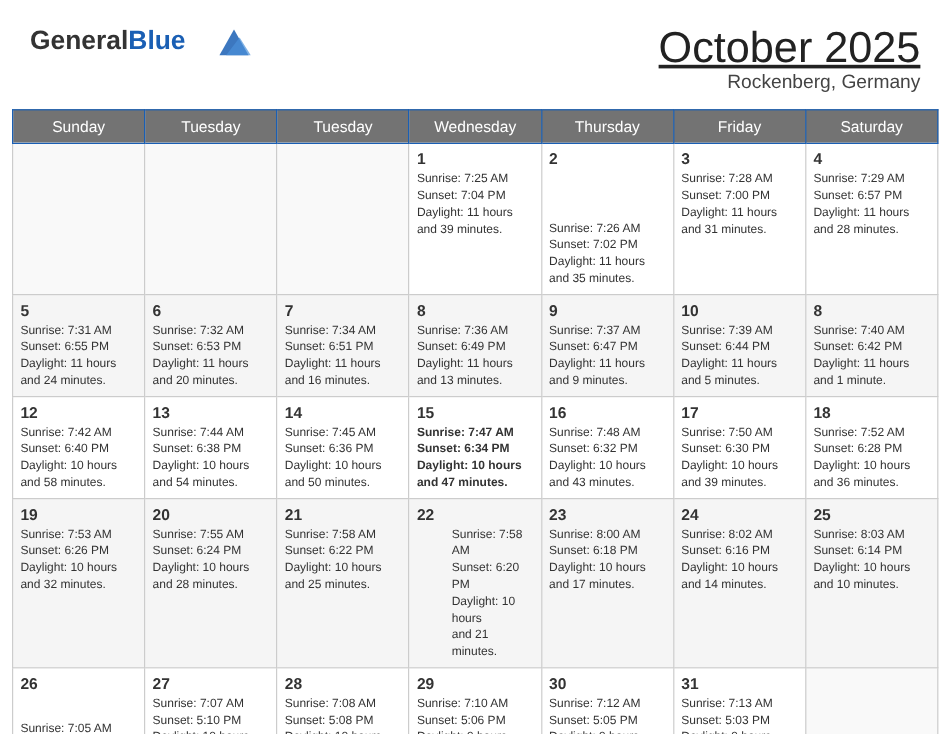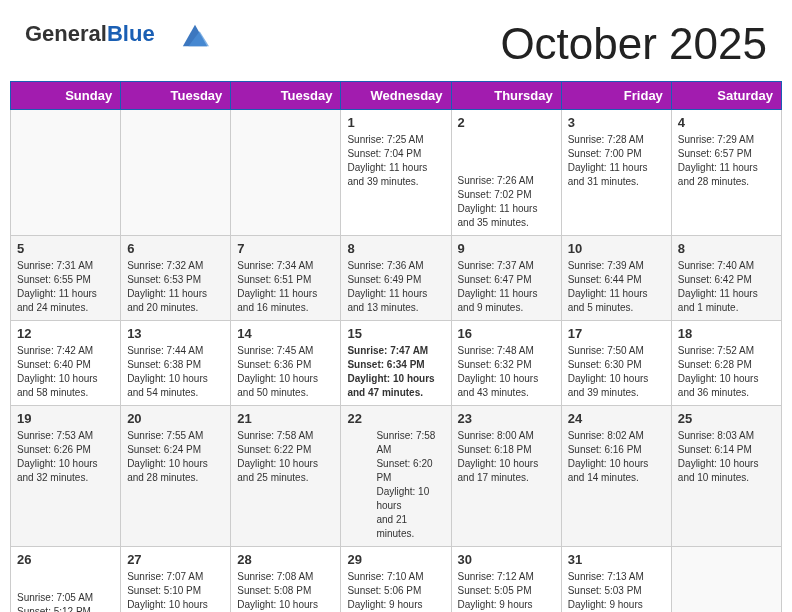--- a/index.html
+++ b/index.html
@@ -29,42 +29,43 @@
     .logo-blue { color: #1a5fb4; }
     .logo-icon {
       width: 28px;
       height: 28px;
       margin-left: 2px;
     }
     .title-block {
       text-align: right;
     }
     .month-title {
-      font-size: 44px;
+      font-size: 36px;
       font-weight: normal;
       color: #222;
       line-height: 1.1;
+      text-decoration: underline;
     }
     .location {
       font-size: 16px;
       color: #444;
     }
     .calendar {
       width: 100%;
       border-collapse: collapse;
       margin-top: 8px;
       border: 1px solid #ccc;
     }
     .calendar th {
-      background-color: #a21caf;
+      background-color: #737373;
       color: #fff;
-      text-align: right;
+      text-align: center;
       padding: 6px 8px;
       font-size: 13px;
-      font-weight: bold;
+      font-weight: normal;
       border: 1px solid #1a5fb4;
     }
     .calendar td {
       vertical-align: top;
       border: 1px solid #ccc;
       padding: 5px 6px;
       width: calc(100% / 7);
       min-height: 80px;
       font-size: 10.5px;
       color: #333;
@@ -102,20 +103,21 @@
         </div>
         <svg class="logo-icon" viewBox="0 0 30 30" xmlns="http://www.w3.org/2000/svg">
           <polygon points="2,28 15,5 28,28" fill="#1a5fb4" opacity="0.85"></polygon>
           <polygon points="8,28 20,12 30,28" fill="#4a90d9" opacity="0.7"></polygon>
         </svg>
       </div>
     </div>
   </div>
   <div class="title-block">
     <div class="month-title">October 2025</div>
+    <div class="location">Rockenberg, Germany</div>
   </div>
 </div>
 
 <table class="calendar">
   <thead>
     <tr>
     <th>Sunday</th>
         <th>Tuesday</th>
         <th>Tuesday</th>
         <th>Wednesday</th>

